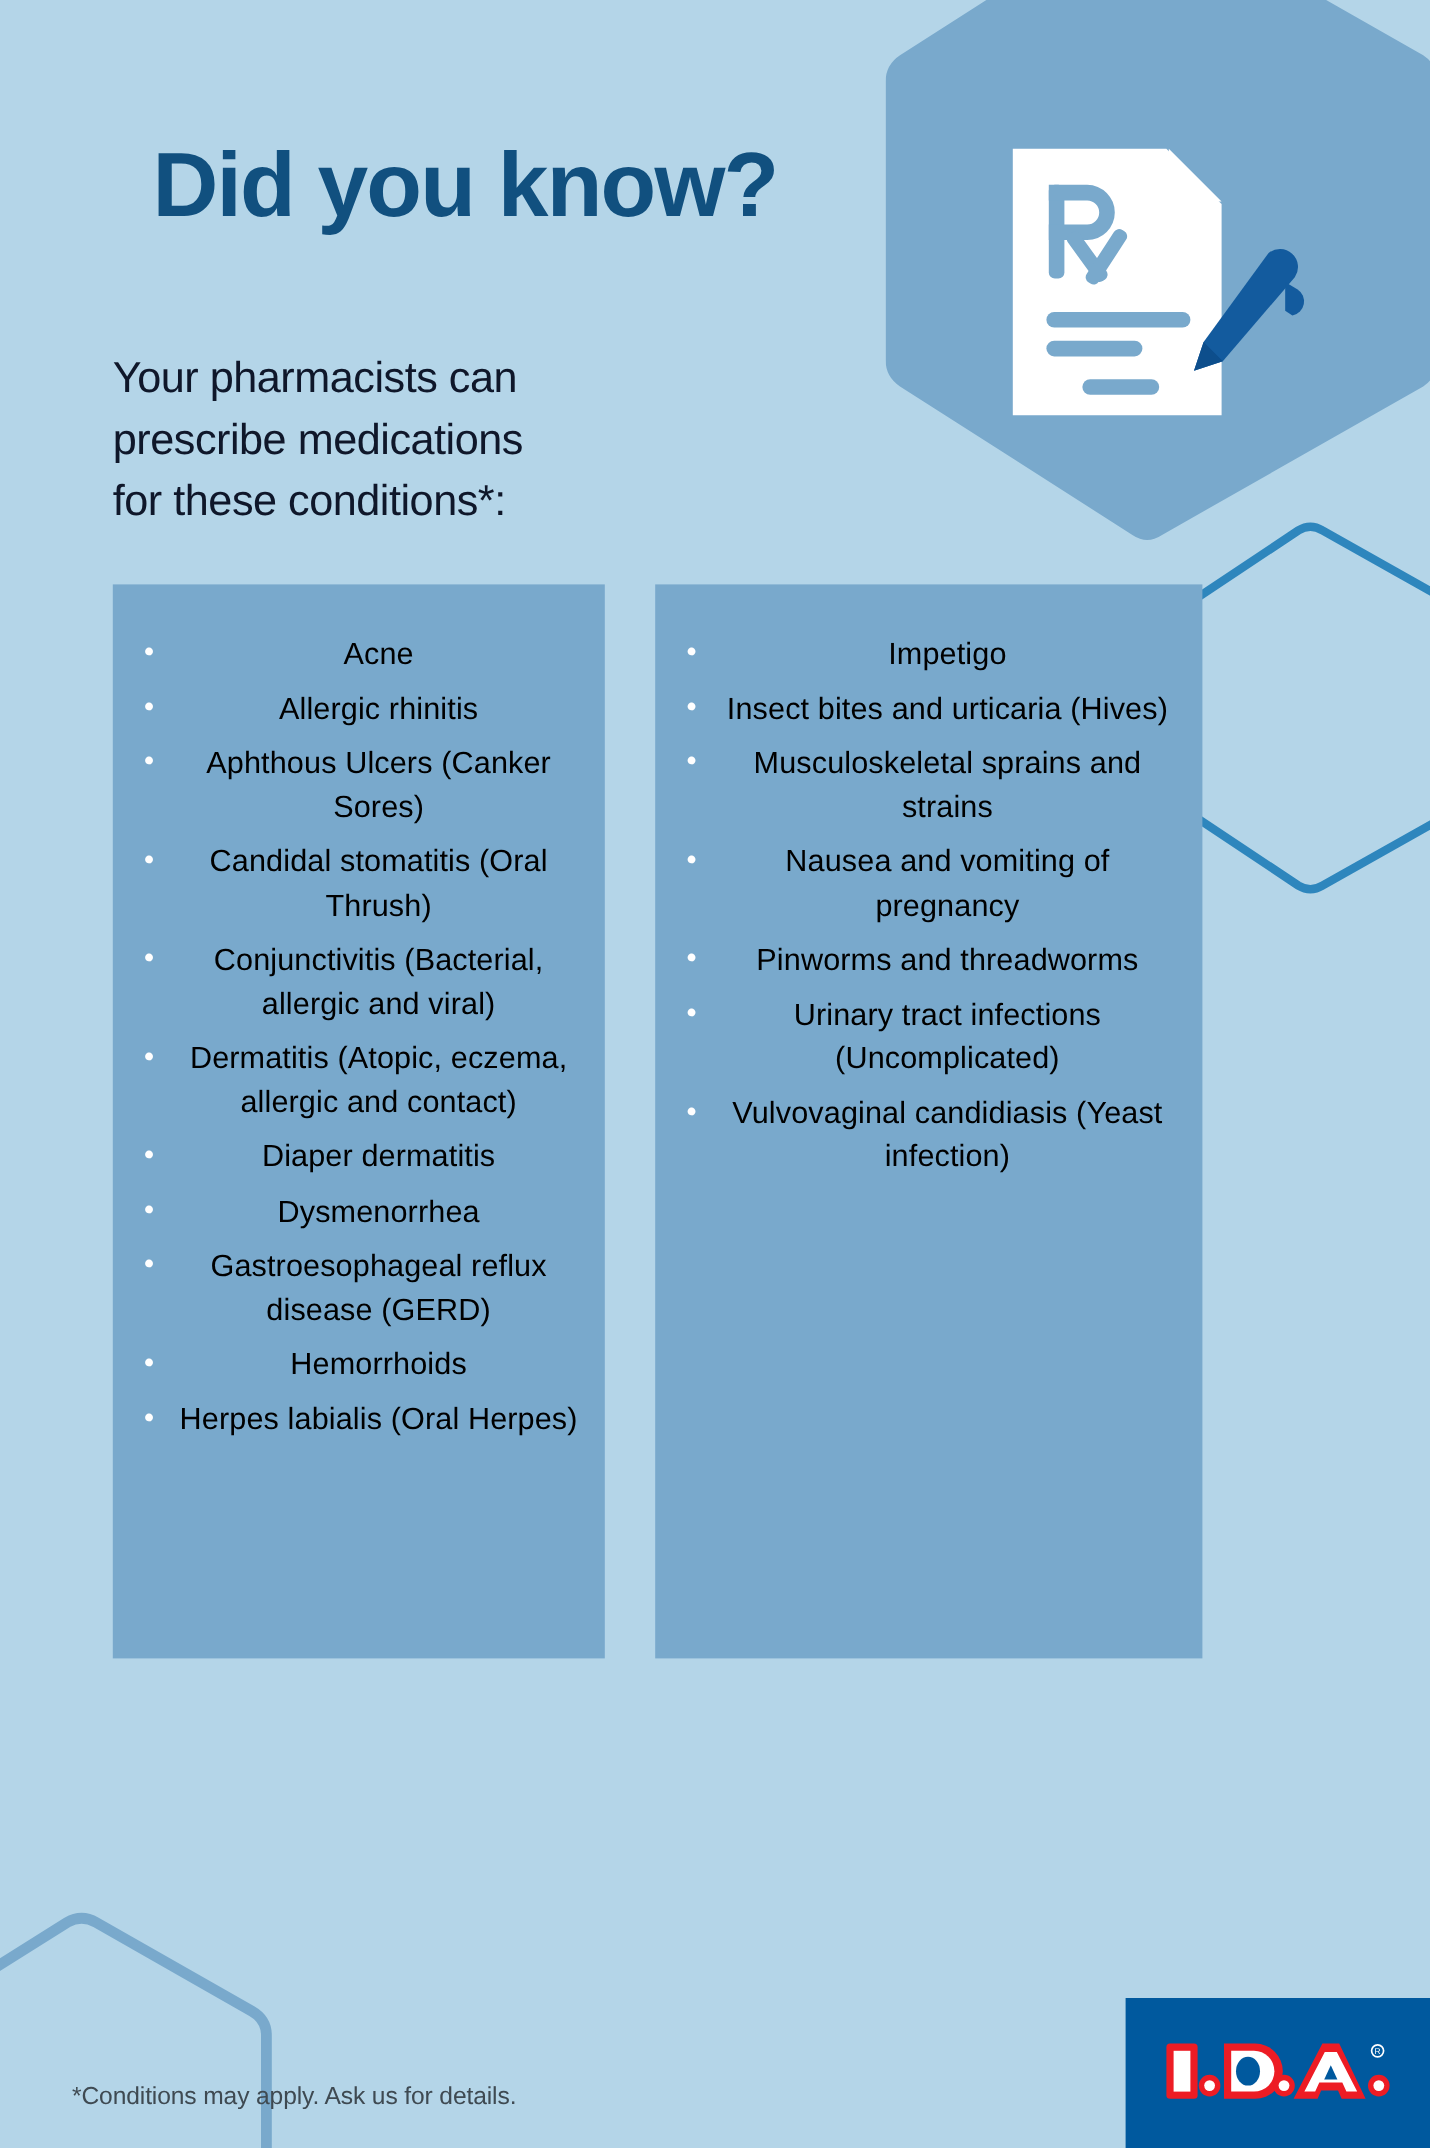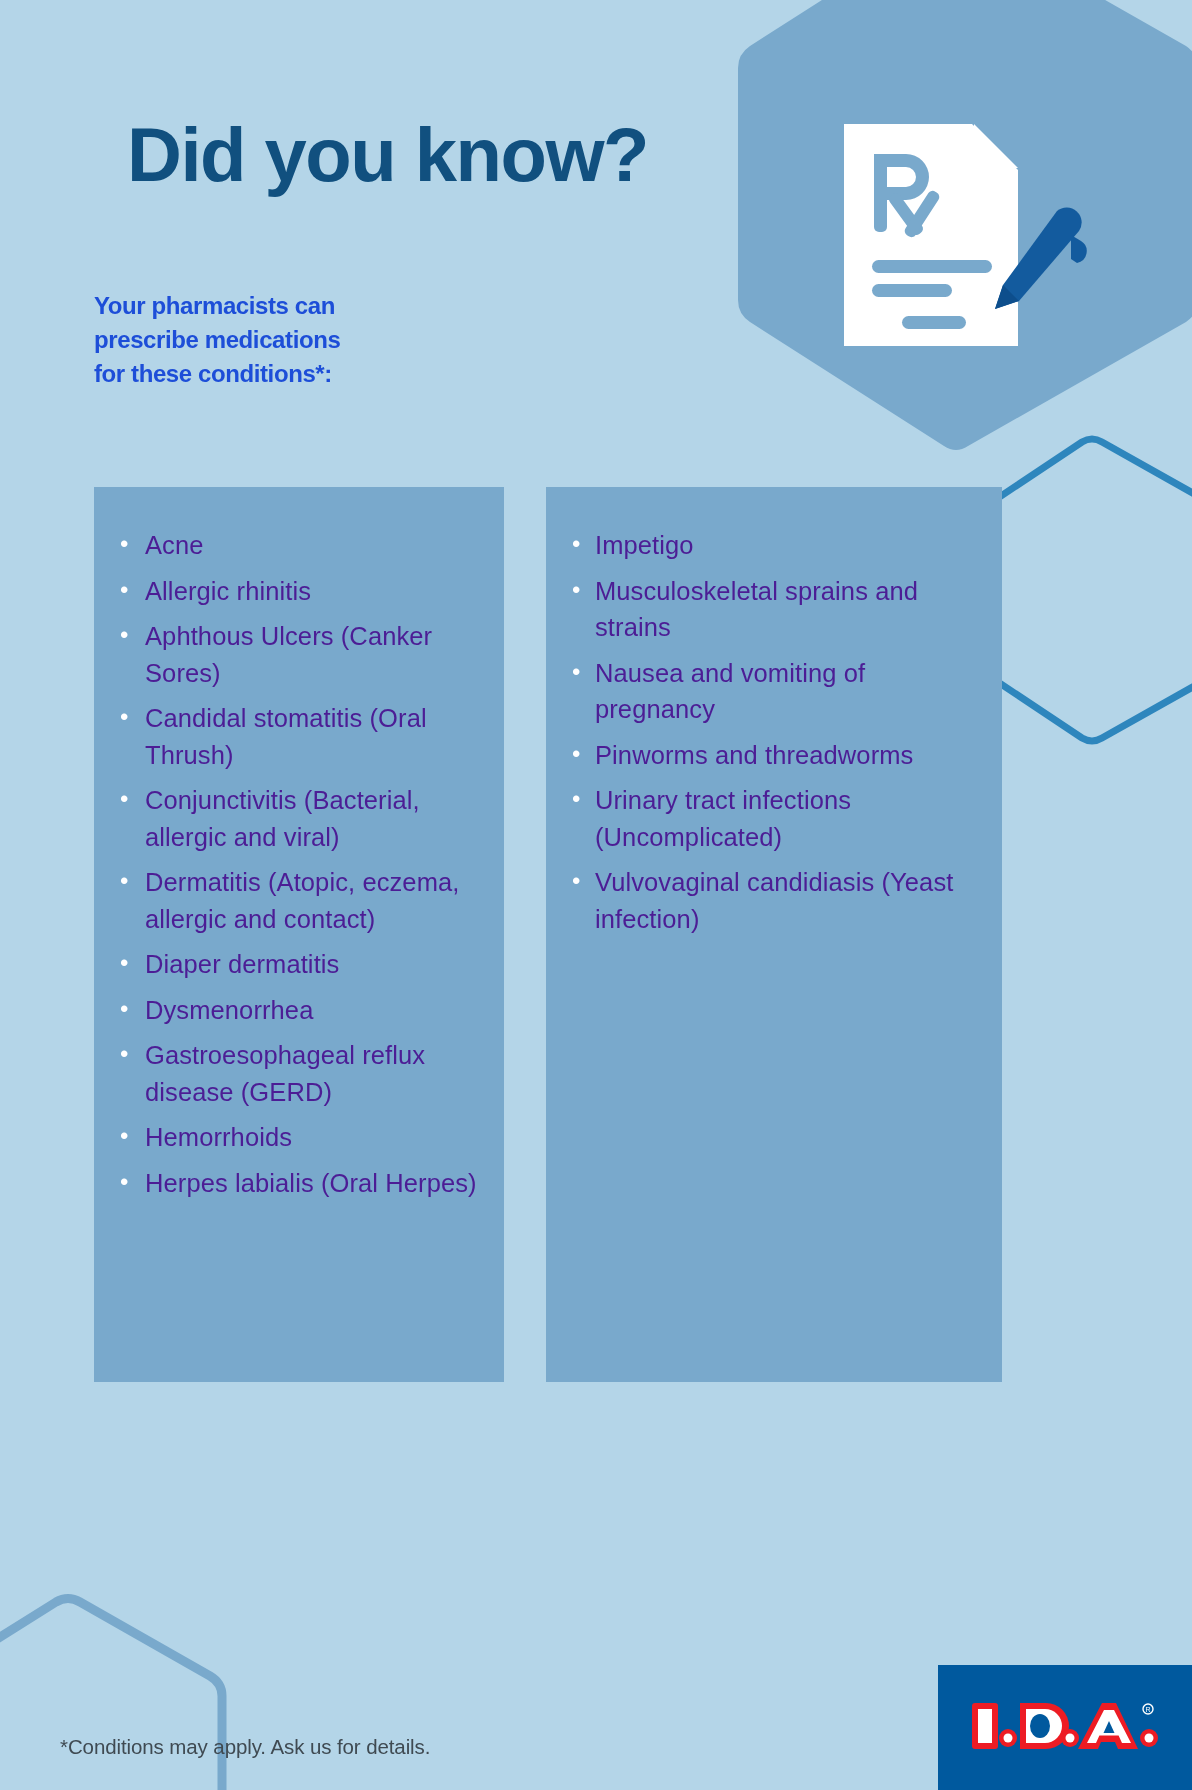--- a/index.html
+++ b/index.html
@@ -49,23 +49,23 @@
     font-weight: bold;
     color: #11507f;
     letter-spacing: -1.5px;
     line-height: 1;
     margin-left: 33px;
   }
   .subhead {
     position: absolute;
     left: 94px;
     top: 289px;
-    font-size: 24px;
-    font-weight: bold;
-    color: #1d4ed8;
+    font-size: 36px;
+    font-weight: normal;
+    color: #0f172a;
     line-height: 1.42;
     letter-spacing: -0.4px;
     width: 560px;
   }
 
   
   .col {
     position: absolute;
     top: 487px;
     background: #79a9cc;
@@ -75,26 +75,27 @@
   .col-left  { left: 94px;  width: 410px; height: 895px; }
   .col-right { left: 546px; width: 456px; height: 895px; }
 
   ul.cond-list {
     margin: 0;
     padding: 0;
     list-style: none;
   }
   ul.cond-list li {
     position: relative;
-    color: #4c1d95;
+    color: #000000;
     font-size: 25.5px;
     line-height: 36.5px;
     padding-left: 33px;
     margin-bottom: 9px;
     letter-spacing: 0.1px;
+    text-align: center;
   }
   ul.cond-list li::before {
     content: "\2022";
     position: absolute;
     left: 8px;
     top: -1px;
     font-size: 24px;
     line-height: 36.5px;
     color: #ffffff;
   }
@@ -189,20 +190,21 @@
       <li>Dysmenorrhea</li>
       <li>Gastroesophageal reflux disease (GERD)</li>
       <li>Hemorrhoids</li>
       <li>Herpes labialis (Oral Herpes)</li>
     </ul>
   </div>
 
   <div class="col col-right">
     <ul class="cond-list">
       <li>Impetigo</li>
+      <li>Insect bites and urticaria (Hives)</li>
       <li>Musculoskeletal sprains and strains</li>
       <li>Nausea and vomiting of pregnancy</li>
       <li>Pinworms and threadworms</li>
       <li>Urinary tract infections (Uncomplicated)</li>
       <li>Vulvovaginal candidiasis (Yeast infection)</li>
     </ul>
   </div>
 
   <div class="footnote">*Conditions may apply. Ask us for details.</div>
 

